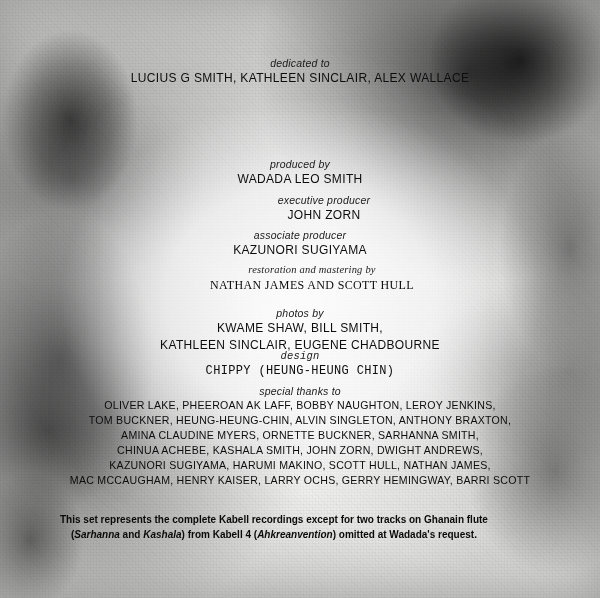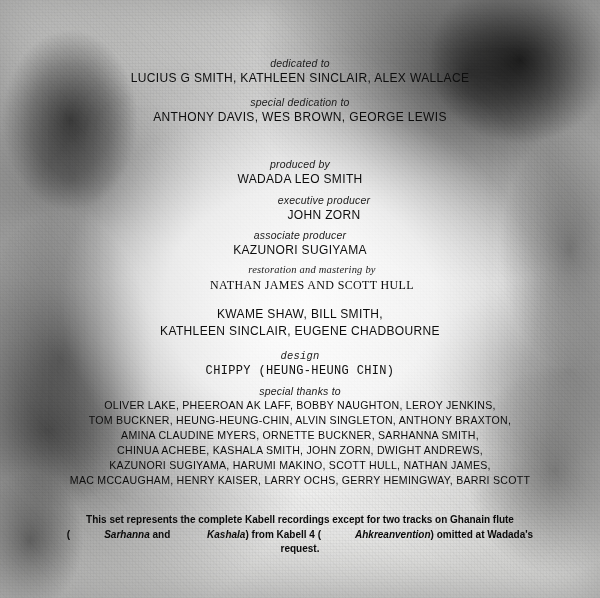--- a/index.html
+++ b/index.html
@@ -103,21 +103,20 @@
   }
   .footnote {
     font-size: 10px;
     font-weight: bold;
     line-height: 1.45;
     color: #0a0a0a;
     padding: 0 60px;
   }
   .footnote .ital {
     font-style: italic;
-    padding-left: 34px;
   }
 </style>
 </head>
 <body>
 
 <div id="page">
 
   <div class="bg-base"></div>
   <div class="bg-figure"></div>
   <div class="bg-figure-right"></div>
@@ -125,24 +124,20 @@
   <div class="bg-wash"></div>
   <div class="bg-vignette"></div>
 
   <div class="credits">
 
     <div class="block" style="position:absolute; left:0; top:56px;">
       <div class="role">dedicated to</div>
       <div class="names">LUCIUS G SMITH, KATHLEEN SINCLAIR, ALEX WALLACE</div>
     </div>
 
-    <div class="block" style="position:absolute; left:0; top:95px;">
-      <div class="role">special dedication to</div>
-      <div class="names">ANTHONY DAVIS, WES BROWN, GEORGE LEWIS</div>
-    </div>
 
     <div class="block" style="position:absolute; left:0; top:157px;">
       <div class="role">produced by</div>
       <div class="names">WADADA LEO SMITH</div>
     </div>
 
     <div class="block" style="position:absolute; left:0; top:193px;padding-left:24px;">
       <div class="role">executive producer</div>
       <div class="names">JOHN ZORN</div>
     </div>
@@ -151,20 +146,21 @@
       <div class="role">associate producer</div>
       <div class="names">KAZUNORI SUGIYAMA</div>
     </div>
 
     <div class="block" style="position:absolute; left:12px; top:263px;font-family:Liberation Serif, serif;">
       <div class="role">restoration and mastering by</div>
       <div class="names">NATHAN JAMES AND SCOTT HULL</div>
     </div>
 
     <div class="block" style="position:absolute; left:0; top:306px;">
+      <div class="role">photos by</div>
       <div class="names">KWAME SHAW, BILL SMITH,</div>
       <div class="names">KATHLEEN SINCLAIR, EUGENE CHADBOURNE</div>
     </div>
 
     <div class="block" style="position:absolute; left:0; top:349px;font-family:Liberation Mono, monospace;">
       <div class="role">design</div>
       <div class="names">CHIPPY (HEUNG-HEUNG CHIN)</div>
     </div>
 
     <div class="block" style="position:absolute; left:0; top:384px;">

